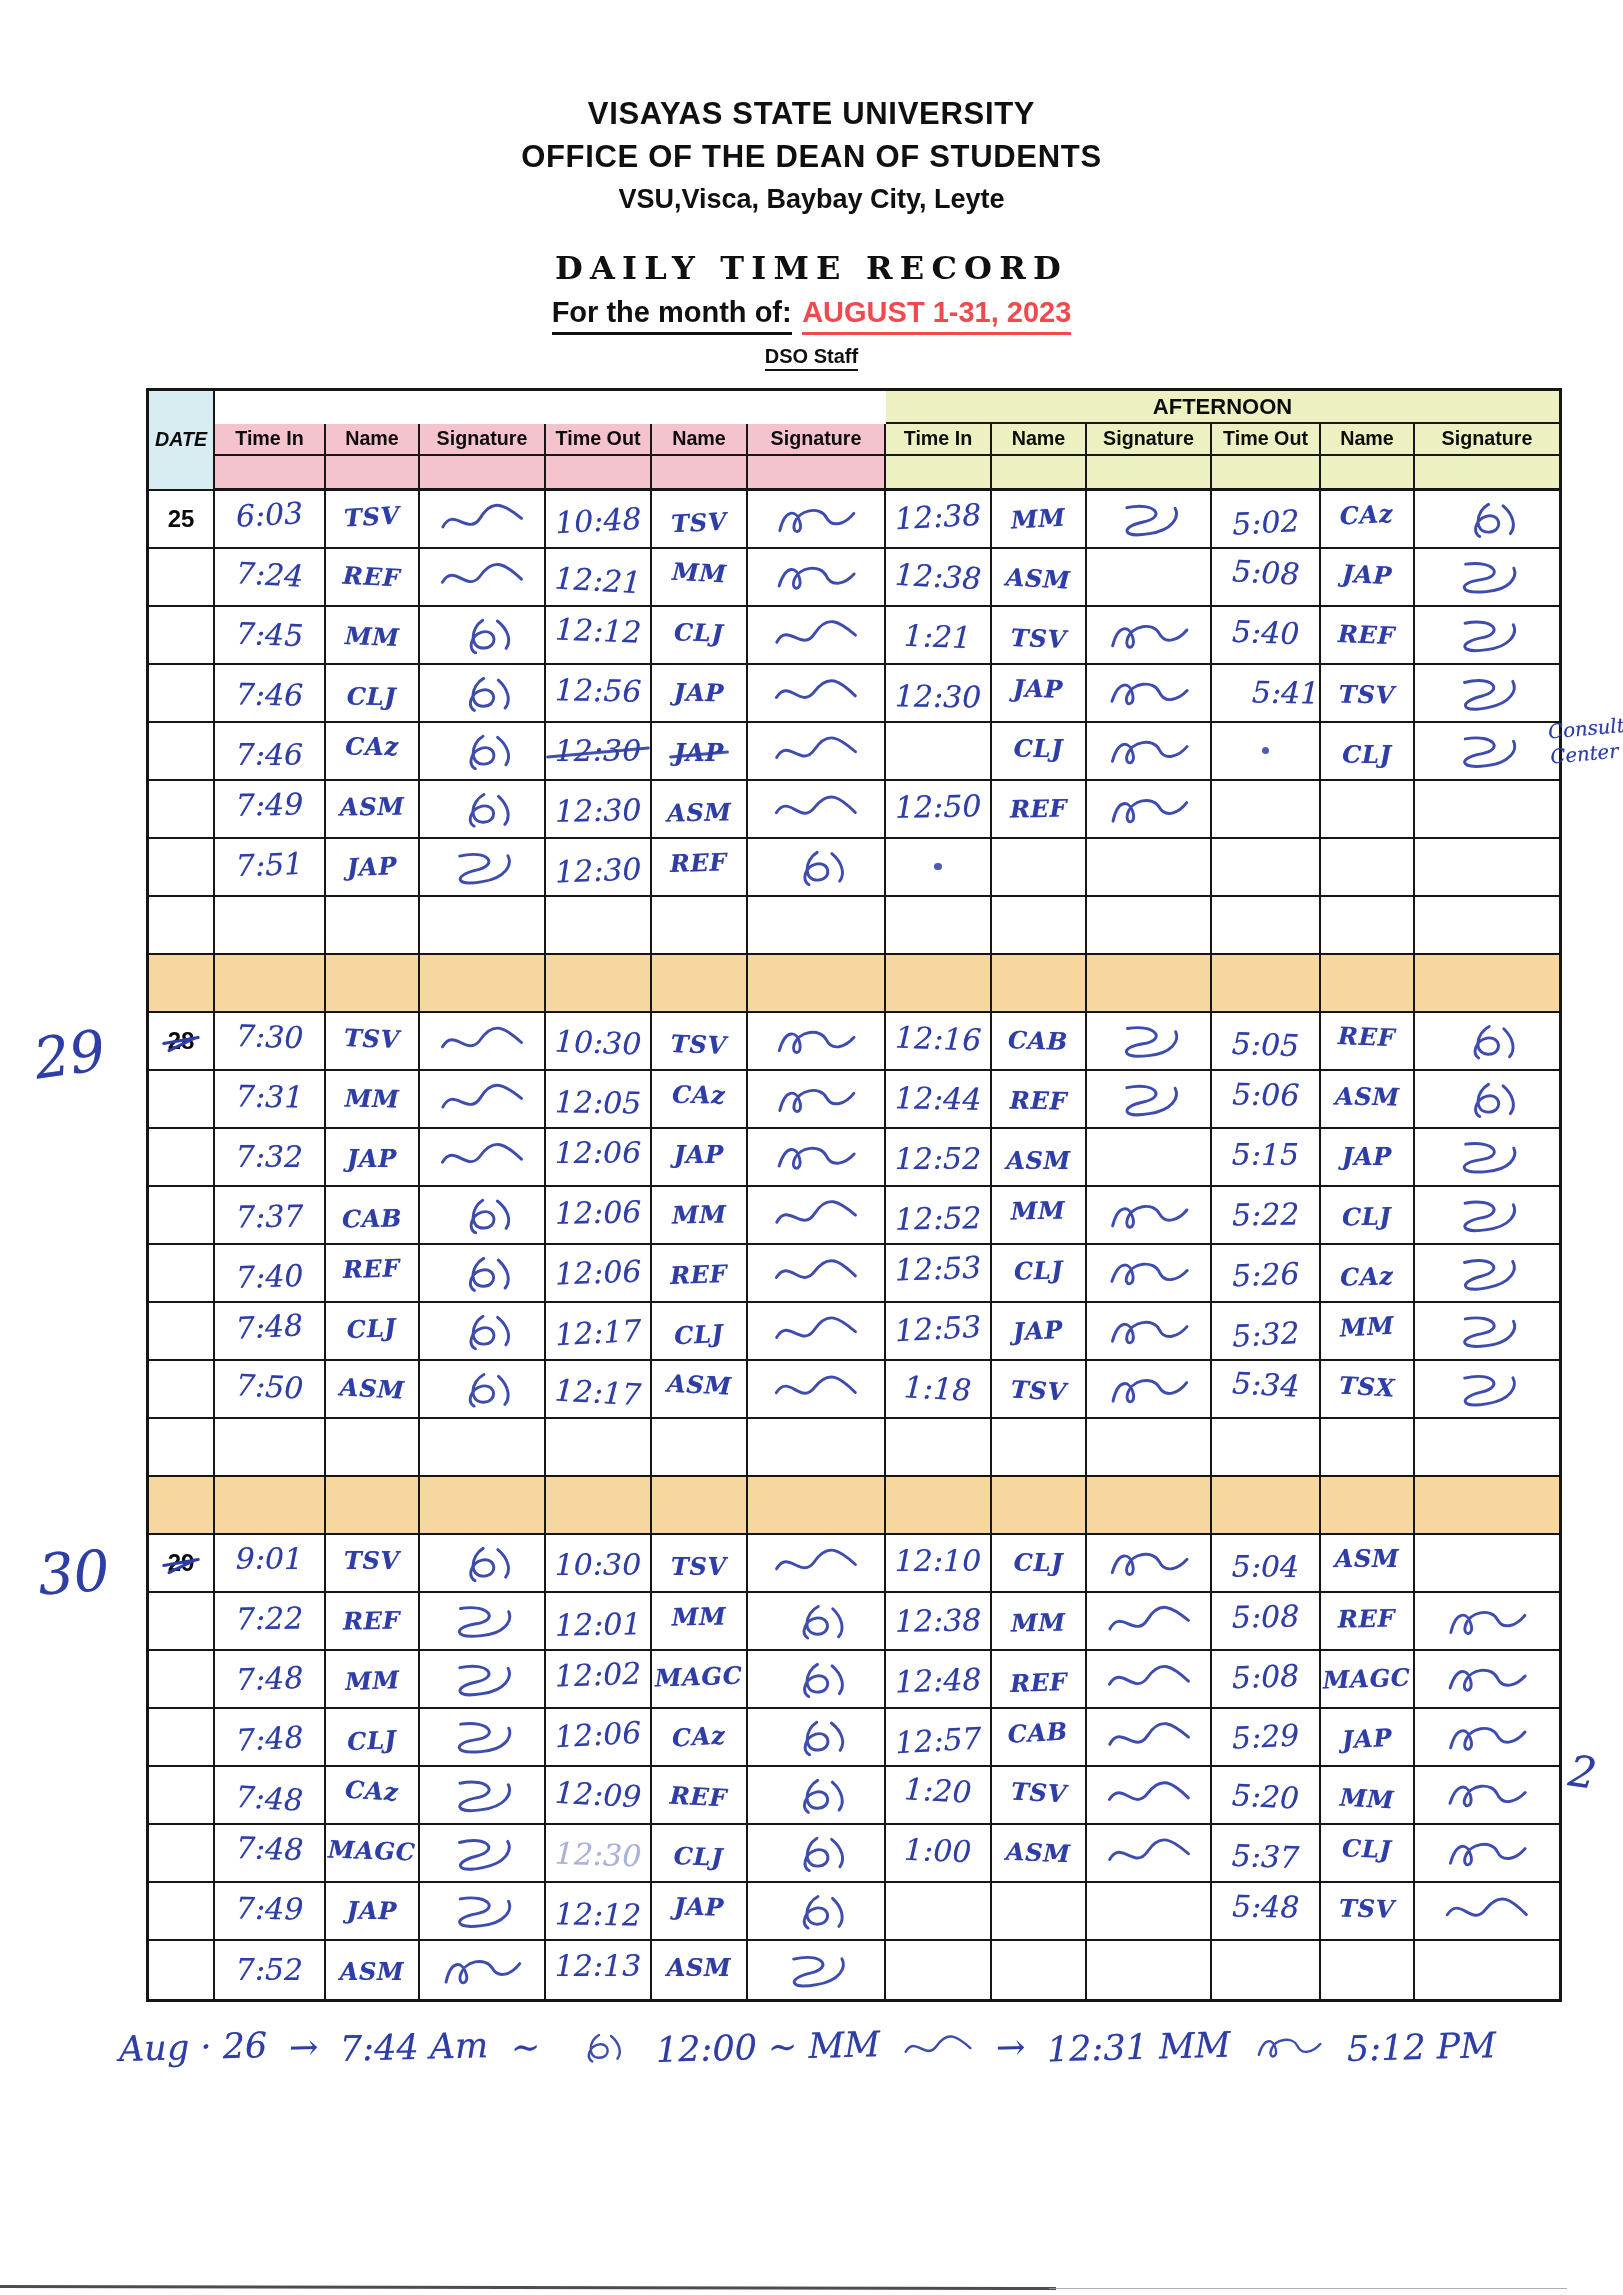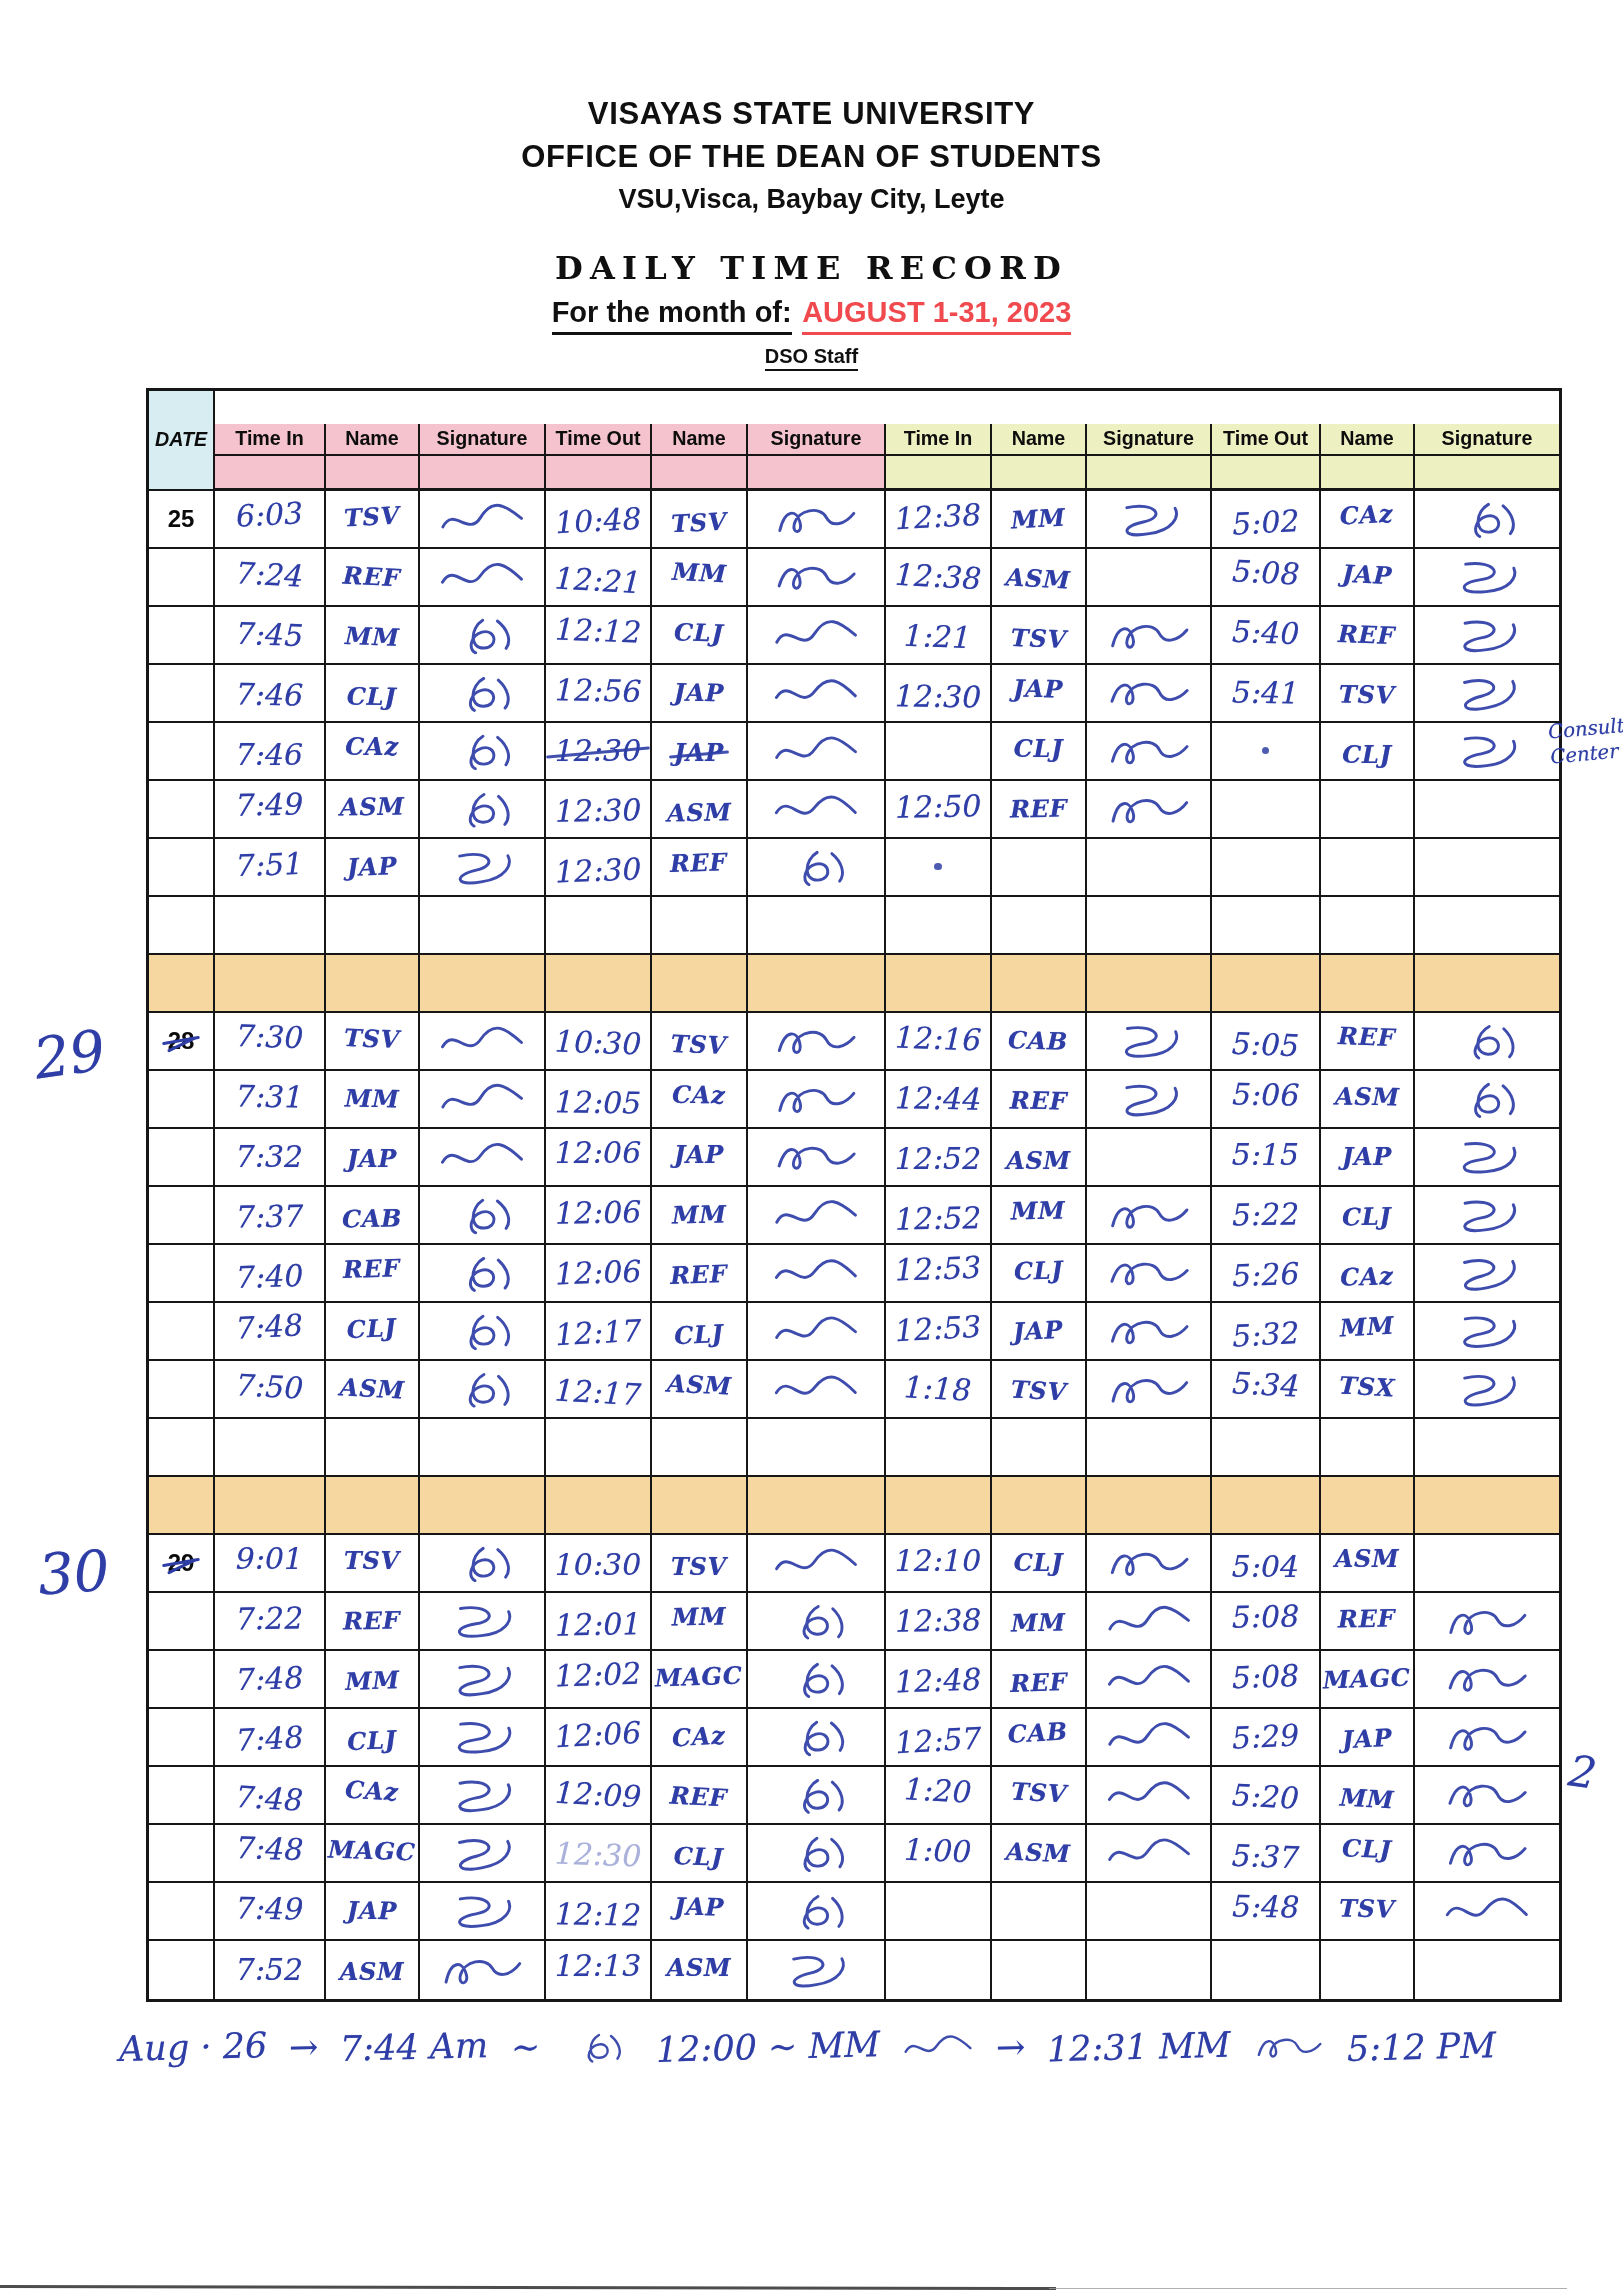--- a/index.html
+++ b/index.html
@@ -70,20 +70,21 @@
 <div class="hdr-line" id="month-line">
   <span class="black-u">For the month of:</span>
   <span class="red-u">AUGUST 1-31, 2023</span>
 </div>
 <div class="hdr-line" id="staff-line">
   <span>DSO Staff</span>
 </div>
 
 <div id="dtr" style="grid-template-columns: 66px 111px 94px 126px 106px 96px 138px 106px 95px 125px 109px 94px 144px; grid-template-rows: 33px 31.5px 35px 58px 58px 58px 58px 58px 58px 58px 58px 58px 58px 58px 58px 58px 58px 58px 58px 58px 58px 58px 58px 58px 58px 58px 58px 58px 58px;">
     <div class="c blue hdr" style="grid-area: 1 / 1 / span 3; font-style: italic;">DATE</div>
+    <div class="c green hdr section lastcol" style="grid-area: 1 / 8 / auto / span 6;">AFTERNOON</div>
     <div class="c pink hdr" style="grid-area: 2 / 2;">Time In</div>
     <div class="c pink hdr" style="grid-area: 2 / 3;">Name</div>
     <div class="c pink hdr" style="grid-area: 2 / 4;">Signature</div>
     <div class="c pink hdr" style="grid-area: 2 / 5;">Time Out</div>
     <div class="c pink hdr" style="grid-area: 2 / 6;">Name</div>
     <div class="c pink hdr" style="grid-area: 2 / 7;">Signature</div>
     <div class="c green hdr" style="grid-area: 2 / 8;">Time In</div>
     <div class="c green hdr" style="grid-area: 2 / 9;">Name</div>
     <div class="c green hdr" style="grid-area: 2 / 10;">Signature</div>
     <div class="c green hdr" style="grid-area: 2 / 11;">Time Out</div>
@@ -261,21 +262,21 @@
       <span class="ink time" style="transform: rotate(1deg) translateY(3.9px);">12:30</span>
     </div>
     <div class="c " style="grid-area: 7 / 9;">
       <span class="ink name" style="transform: rotate(1deg) translateY(-3.9px);">JAP</span>
     </div>
     <div class="c sigwrap" style="grid-area: 7 / 10;">
       <svg width="98" height="38" viewBox="0 0 120 52" style="transform:rotate(3deg)">
         <path d="M10 40 C 18 10, 34 12, 38 30 C 42 46, 26 46, 30 32 C 36 12, 66 8, 74 24 S 100 34, 112 20" fill="none" stroke="#2e3ea6" stroke-width="4" stroke-linecap="round" stroke-linejoin="round" opacity="0.92"></path>
       </svg>
     </div>
-    <div class="c " style="grid-area: 7 / 11;">
+    <div class="c " style="grid-area: 7 / 11; justify-content: flex-end;">
       <span class="ink time" style="transform: rotate(1deg) translateY(0px);">5:41</span>
     </div>
     <div class="c " style="grid-area: 7 / 12;">
       <span class="ink name" style="transform: rotate(1deg) translateY(2px);">TSV</span>
     </div>
     <div class="c lastcol sigwrap" style="grid-area: 7 / 13;">
       <svg width="98" height="38" viewBox="0 0 120 52" style="transform:rotate(-3deg)">
         <path d="M30 10 C 70 2, 84 24, 52 30 C 20 36, 22 52, 60 46 C 92 42, 102 24, 96 12" fill="none" stroke="#2e3ea6" stroke-width="4" stroke-linecap="round" stroke-linejoin="round" opacity="0.92"></path>
       </svg>
     </div>

